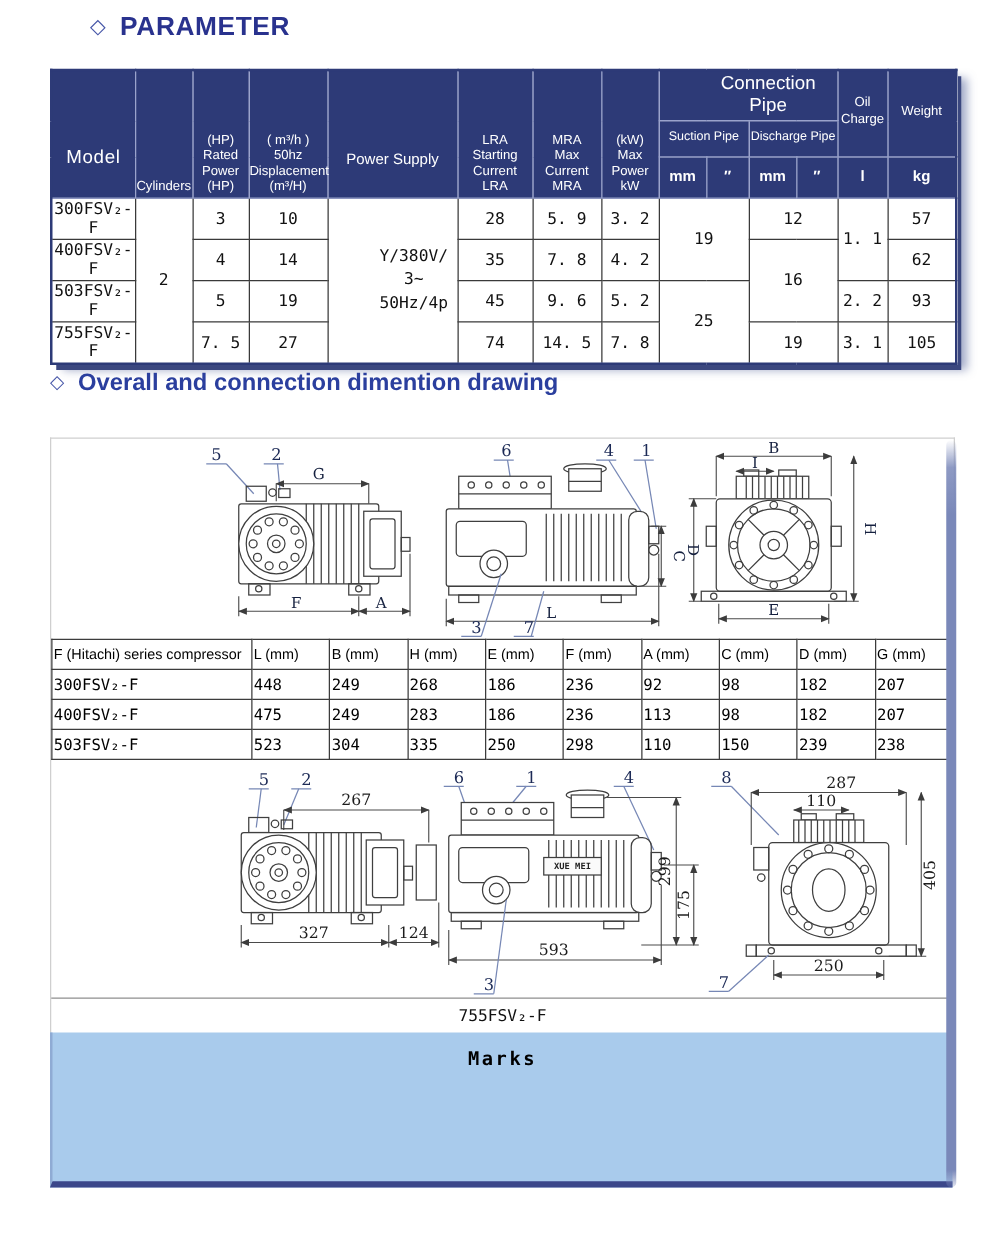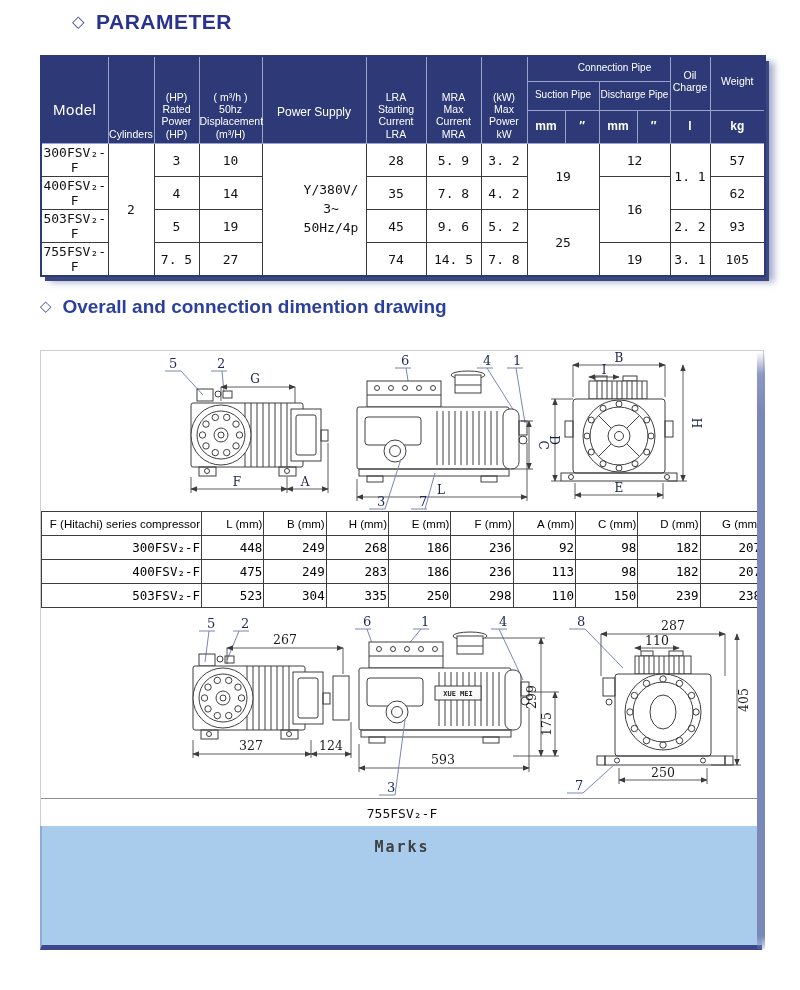--- a/index.html
+++ b/index.html
@@ -15,49 +15,49 @@
   
   .spec-wrap{position:absolute;left:40px;top:55px;
              box-shadow:4px 5px 0 -1px #3b477f, 9px 6px 7px -1px rgba(86,100,155,.55);}
   table.spec{border-collapse:collapse;table-layout:fixed;width:722px;background:#fff;
              border:2px solid #2d3a77;}
   table.spec th{background:#2d3a77;color:#fff;font-weight:normal;font-size:10.5px;line-height:1.18;
                 white-space:pre-line;border:1px solid #9aa3cc;vertical-align:bottom;
                 text-align:center;padding:1px 0 3px;}
   table.spec th.big{font-size:15px;padding-bottom:24px;letter-spacing:.5px;}
   table.spec th.ps{font-size:12px;padding-bottom:24px;}
-  table.spec th.cp{vertical-align:middle;height:20px;font-size:10px;padding-left:32px;}
+  table.spec th.cp{vertical-align:middle;height:20px;font-size:15px;padding-left:32px;}
   table.spec th.sub{vertical-align:middle;font-size:10px;height:24px;}
   table.spec th.unit{vertical-align:middle;font-weight:bold;font-size:12px;height:28px;margin-left:40px;}
   table.spec th.mid{vertical-align:middle;padding-bottom:6px;}
   table.spec td{border:1px solid #3a3a3a;text-align:center;color:#111;height:30px;
                 font-family:"DejaVu Sans Mono","DejaVu Sans",monospace;font-size:13px;
                 white-space:pre-line;}
   table.spec td.psd{text-align:center;padding-left:35px;line-height:1.45;}
 
   
   .draw-wrap{position:absolute;left:40px;top:350px;width:722px;background:#fff;
              border:1px solid #cfcfcf;border-bottom:none;}
   .draw-wrap svg{display:block;}
 
   
   table.dim{width:100%;border-collapse:collapse;table-layout:fixed;background:#fff;}
-  table.dim th,table.dim td{border:1px solid #3c3c3c;text-align:right;height:21px;}
+  table.dim th,table.dim td{border:1px solid #3c3c3c;text-align:left;height:21px;}
   table.dim th{font-weight:normal;font-size:11.5px;font-family:"Liberation Sans",sans-serif;
                white-space:nowrap;overflow:hidden;}
   table.dim td{font-size:12.5px;font-family:"DejaVu Sans Mono","DejaVu Sans",monospace;}
 
   .caption-strip{border-top:1px solid #8f8f8f;height:30px;line-height:30px;text-align:center;
                  font-family:"DejaVu Sans Mono","DejaVu Sans",monospace;font-size:13px;color:#111;}
 
   
   .marks{position:absolute;left:40px;top:826px;width:722px;height:124px;background:#a9cbec;
          box-sizing:border-box;border-bottom:5px solid #3b478a;border-left:2px solid #8fabd4;}
   .marks .mtitle{text-align:center;margin-top:12px;font-family:"DejaVu Sans Mono","DejaVu Sans",monospace;
-                 font-size:15px;font-weight:bold;letter-spacing:2px;color:#404040;}
+                 font-size:15px;font-weight:bold;letter-spacing:2px;color:#000000;}
   .marks p{margin:0;padding-left:34px;padding-right:14px;font-size:12.5px;color:#17171f;}
   .marks p.l1{margin-top:22px;}
   .marks p.l2{margin-top:9px;}
 
   
   .rshadow{position:absolute;left:757px;top:352px;width:8px;height:598px;border-radius:4px;
            background:linear-gradient(180deg,rgba(122,136,185,0) 0,rgba(122,136,185,.85) 22px,
                       #7a88b9 60px,#7a88b9 calc(100% - 14px),rgba(122,136,185,.2) 100%);
            filter:blur(.4px);}
 

